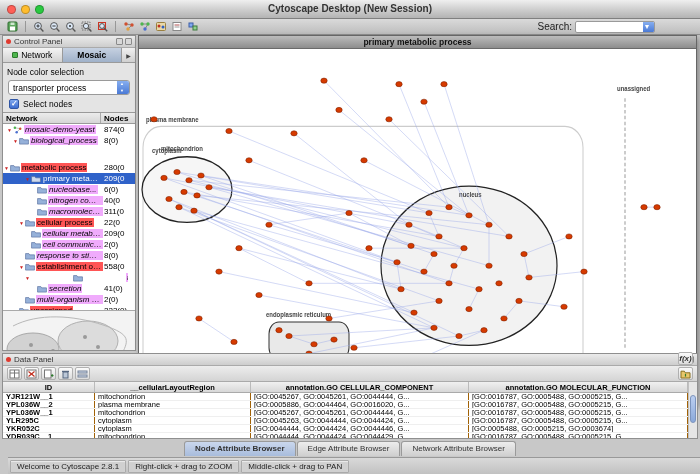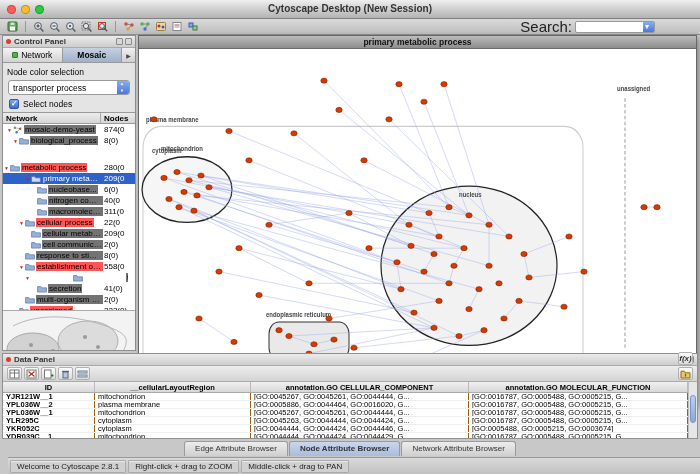--- a/index.html
+++ b/index.html
@@ -11,30 +11,30 @@
   .traffic{position:absolute;left:7px;top:5px;display:flex;gap:5px;}
   .light{width:9px;height:9px;border-radius:50%;border:1px solid rgba(0,0,0,.25);}
   .light.red{background:#ff5f57}.light.yellow{background:#ffbd2e}.light.green{background:#29c940}
   .wtitle{position:absolute;left:60px;right:60px;top:3px;text-align:center;font-size:10px;font-weight:bold;color:#333;white-space:nowrap;overflow:hidden;}
 
   
   .toolbar{position:absolute;left:0;top:19px;width:700px;height:16px;background:linear-gradient(#dadada,#bdbdbd);border-bottom:1px solid #8f8f8f;display:flex;align-items:center;padding:0 5px;gap:1px;}
   .tbtn{width:15px;height:13px;display:flex;align-items:center;justify-content:center;border-radius:2px;}
   .tsep{width:1px;height:11px;background:#979797;margin:0 4px;}
   .search-wrap{margin-left:auto;display:flex;align-items:center;gap:3px;margin-right:40px;}
-  .search-label{font-size:15px;color:#222;}
+  .search-label{font-size:10px;color:#222;}
   .search-field{width:80px;height:12px;background:#fff;border:1px solid #9a9a9a;border-radius:2px;display:flex;align-items:stretch;}
   .search-arrow{margin-left:auto;width:11px;background:linear-gradient(#86aef0,#4b7ad6);border-radius:0 1px 1px 0;position:relative;}
   .search-arrow::after{content:"▾";position:absolute;left:2px;top:0;color:#fff;font-size:8px;line-height:10px;}
 
   
   .cpanel{position:absolute;left:2px;top:35px;width:134px;height:316px;background:#e4e4e4;border:1px solid #8f8f8f;display:flex;flex-direction:column;}
   .paneltitle{height:12px;background:linear-gradient(#ebebeb,#cdcdcd);border-bottom:1px solid #aaa;display:flex;align-items:center;padding:0 3px;gap:3px;flex:none;}
   .pdot{width:5px;height:5px;border-radius:50%;background:#e03a2f;flex:none;}
-  .ptext{font-size:8px;font-weight:bold;color:#333;white-space:nowrap;}
+  .ptext{font-size:8px;font-weight:normal;color:#333;white-space:nowrap;}
   .pbtns{margin-left:auto;display:flex;gap:2px;}
   .pbtn{width:7px;height:7px;border:1px solid #8a8a8a;background:#d8d8d8;border-radius:1px;}
   .cp-tabs{height:15px;display:flex;border-bottom:1px solid #9a9a9a;flex:none;}
   .cp-tab{flex:1;display:flex;align-items:center;justify-content:center;gap:3px;font-size:8.5px;background:linear-gradient(#f4f4f4,#d2d2d2);border-right:1px solid #9a9a9a;overflow:hidden;}
   .cp-tab.selected{background:linear-gradient(#c6d1e1,#9fb1c9);font-weight:bold;}
   .tabicon{width:6px;height:6px;background:#4eb54e;border:1px solid #2c7a2c;border-radius:1px;flex:none;}
   .cp-tab-more{width:13px;display:flex;align-items:center;justify-content:center;background:linear-gradient(#f0f0f0,#d0d0d0);}
   .cp-tab-more::after{content:"▶";font-size:6px;color:#444;}
   .ncs-label{font-size:8.5px;padding:4px 4px 1px;flex:none;}
   .dropdown{margin:2px 5px 3px;height:15px;background:#fff;border:1px solid #9a9a9a;border-radius:3px;display:flex;align-items:center;flex:none;overflow:hidden;}
@@ -49,21 +49,21 @@
   .tree-header{display:flex;height:12px;border-top:1px solid #9a9a9a;border-bottom:1px solid #9a9a9a;background:linear-gradient(#ececec,#d6d6d6);flex:none;}
   .th-cell{font-size:8px;font-weight:bold;padding:1px 3px;white-space:nowrap;}
   .th-cell.first{flex:1;border-right:1px solid #aaa;}
   .th-cell.second{width:34px;}
   .tree{flex:none;height:187px;background:#fff;overflow:hidden;border-bottom:1px solid #aaa;}
   .tree-row{display:flex;align-items:center;height:11px;font-size:8px;white-space:nowrap;}
   .tree-row.sel{background:#2f62c9;color:#fff;}
   .arrow{width:7px;font-size:5px;color:#cc1f1f;flex:none;text-align:center;}
   .ticon{width:11px;height:8px;flex:none;line-height:0;}
   .tlabel{padding:0 1px;overflow:hidden;text-overflow:ellipsis;flex:0 1 auto;color:#000;}
-  .tlabel.green{background:#737373;}
+  .tlabel.green{background:#f0abfc;font-style:italic;}
   .tlabel.red{background:#ff5555;}
   .tlabel.blue{background:transparent;color:#fff;}
   .tcount{margin-left:auto;width:32px;flex:none;overflow:hidden;padding-left:1px;}
   .birdseye{flex:1;background:#f3f3f3;position:relative;overflow:hidden;}
 
   
   .netframe{position:absolute;left:138px;top:35px;width:559px;height:370px;border:1px solid #666;box-shadow:2px 3px 6px rgba(0,0,0,.35);background:#e5e5e5;}
   .nettitle{height:13px;background:linear-gradient(#bcbcbc,#8d8d8d);border-bottom:1px solid #6a6a6a;text-align:center;font-size:8.5px;font-weight:bold;color:#111;line-height:13px;overflow:hidden;}
   .netcanvas{position:absolute;left:0;top:13px;right:0;bottom:0;background:#fff;overflow:hidden;}
   svg.graph{width:100%;height:100%;display:block;}
@@ -648,22 +648,22 @@
           <span class="tcell c3">[GO:0016787, GO:0005488, GO:0005215, G...</span>
         </div>
       </div>
     <div class="vscroll">
       <div class="vthumb"></div>
     </div>
   </div>
 </div>
 
 <div class="btabs">
+  <div class="btab selected">Node Attribute Browser</div>
   <div class="btab">Edge Attribute Browser</div>
-  <div class="btab selected">Node Attribute Browser</div>
   <div class="btab">Network Attribute Browser</div>
 </div>
 
 <div class="statusbar">
   <span class="scell">Welcome to Cytoscape 2.8.1</span>
   <span class="scell">Right-click + drag to ZOOM</span>
   <span class="scell">Middle-click + drag to PAN</span>
 </div>
 
 </body></html>

